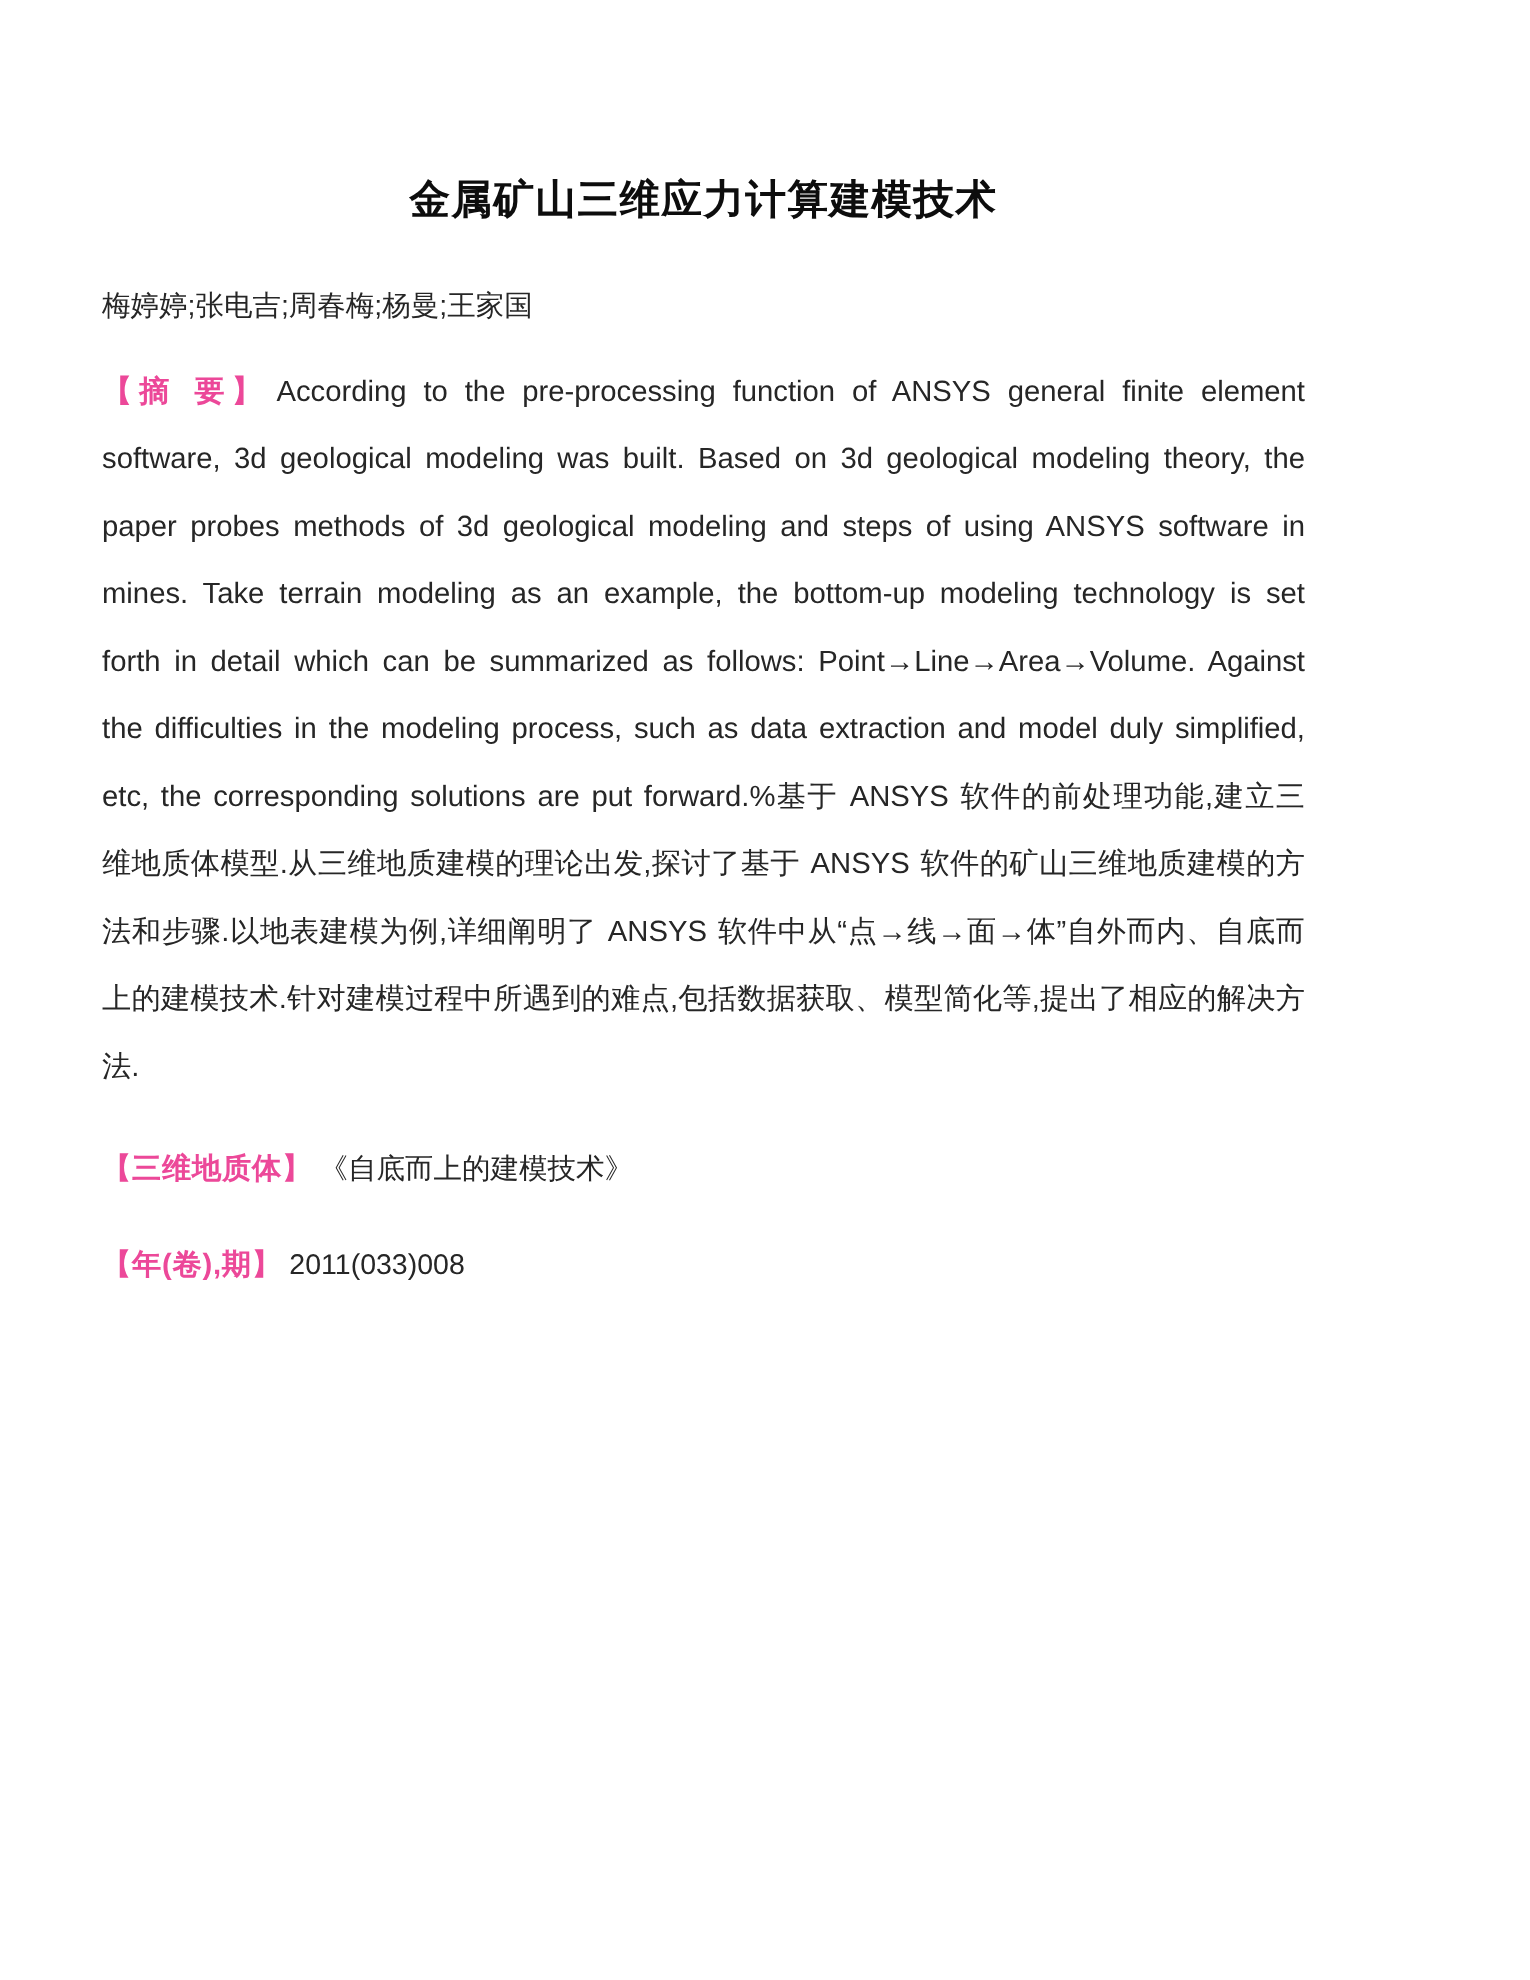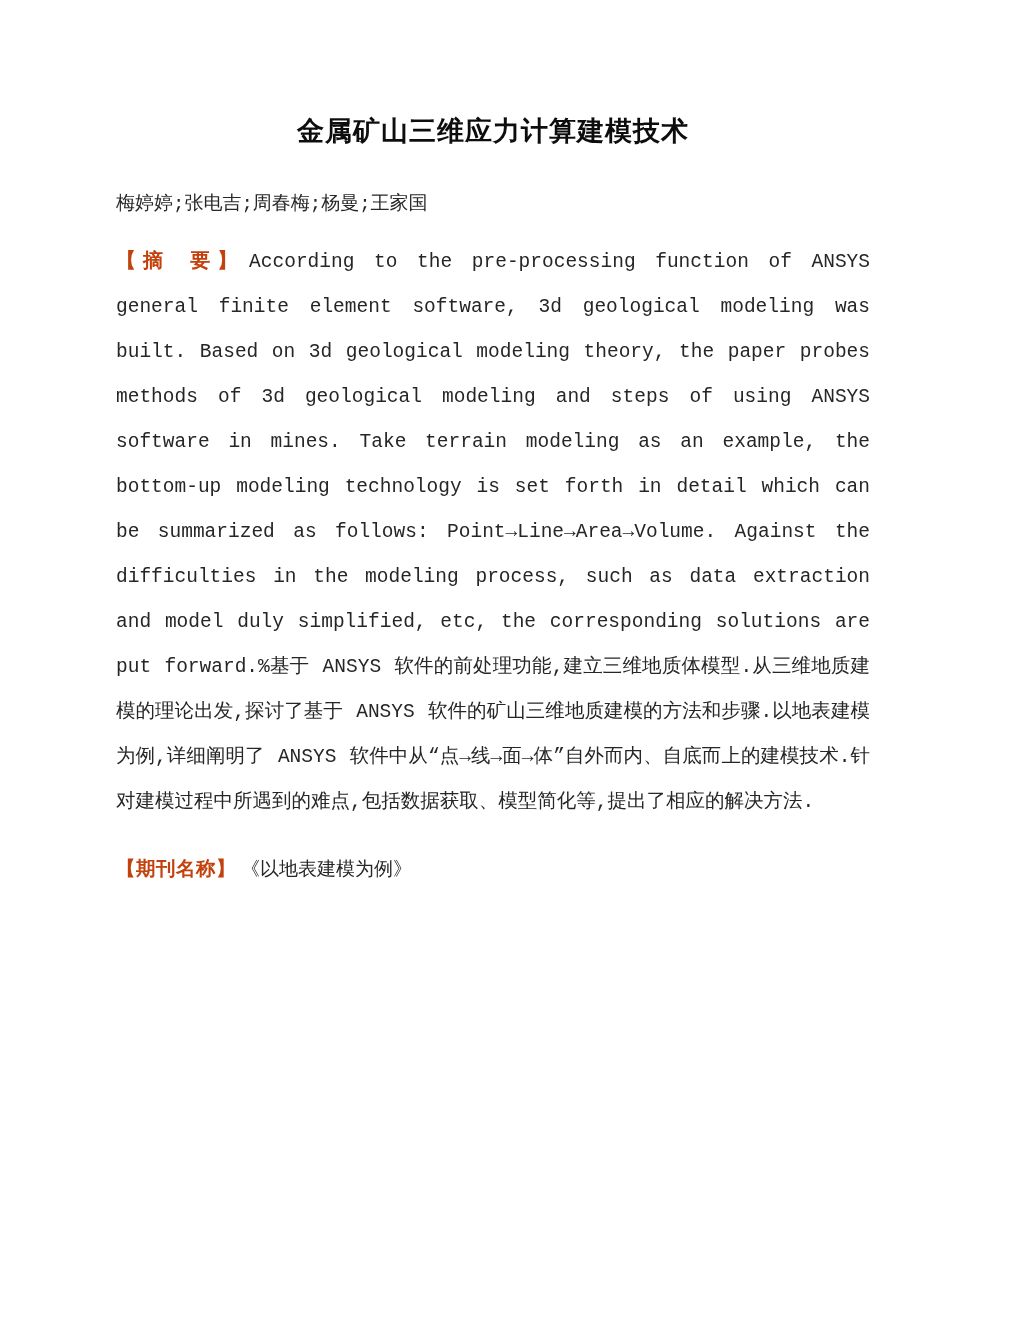--- a/index.html
+++ b/index.html
@@ -11,22 +11,21 @@
     width: 1020px;
     height: 1320px;
     overflow: hidden;
     font-family: "Liberation Sans", "DejaVu Sans", sans-serif;
     color: #1f1f1f;
     -webkit-font-smoothing: antialiased;
   }
   .doc {
     box-sizing: border-box;
     width: 1020px;
-    padding: 116px 150px 0 116px;
-    font-family: Liberation Mono, monospace;
+    padding: 116px 150px 0 68px;
   }
   .title {
     margin: 0;
     font-size: 27px;
     line-height: 34px;
     font-weight: 700;
     text-align: center;
     letter-spacing: 1px;
     color: #0d0d0d;
   }
@@ -40,21 +39,21 @@
     margin: 22px 0 0 0;
     font-size: 19.5px;
     line-height: 45px;
     text-align: justify;
     color: #262626;
     word-spacing: 1.5px;
   }
   .abstract .label,
   .field .label {
     font-weight: 700;
-    color: #c2410c;
+    color: #ec4899;
     margin-right: 5px;
     letter-spacing: 0.5px;
   }
   .abstract .label {
     font-size: 20px;
   }
   .field-list {
     margin-top: 32px;
   }
   .field {
@@ -74,22 +73,25 @@
 
   <h1 class="title">金属矿山三维应力计算建模技术</h1>
 
   <div class="authors">梅婷婷;张电吉;周春梅;杨曼;王家国</div>
 
   <p class="abstract"><span class="label">【摘 要】</span><span>According to the pre-processing function of ANSYS general finite element software, 3d geological modeling was built. Based on 3d geological modeling theory, the paper probes methods of 3d geological modeling and steps of using ANSYS software in mines. Take terrain modeling as an example, the bottom-up modeling technology is set forth in detail which can be summarized as follows: Point→Line→Area→Volume. Against the difficulties in the modeling process, such as data extraction and model duly simplified, etc, the corresponding solutions are put forward.%基于 ANSYS 软件的前处理功能,建立三维地质体模型.从三维地质建模的理论出发,探讨了基于 ANSYS 软件的矿山三维地质建模的方法和步骤.以地表建模为例,详细阐明了 ANSYS 软件中从“点→线→面→体”自外而内、自底而上的建模技术.针对建模过程中所遇到的难点,包括数据获取、模型简化等,提出了相应的解决方法.</span></p>
 
   <div class="field-list">
 
     <div class="field">
-      <span class="label">【期刊名称】</span><span>《以地表建模为例》</span>
+      <span class="label">【三维地质体】</span><span>《自底而上的建模技术》</span>
     </div>
 
+    <div class="field">
+      <span class="label">【年(卷),期】</span><span>2011(033)008</span>
+    </div>
 
 
 
 
   </div>
 
 </div>
 
 </body></html>

